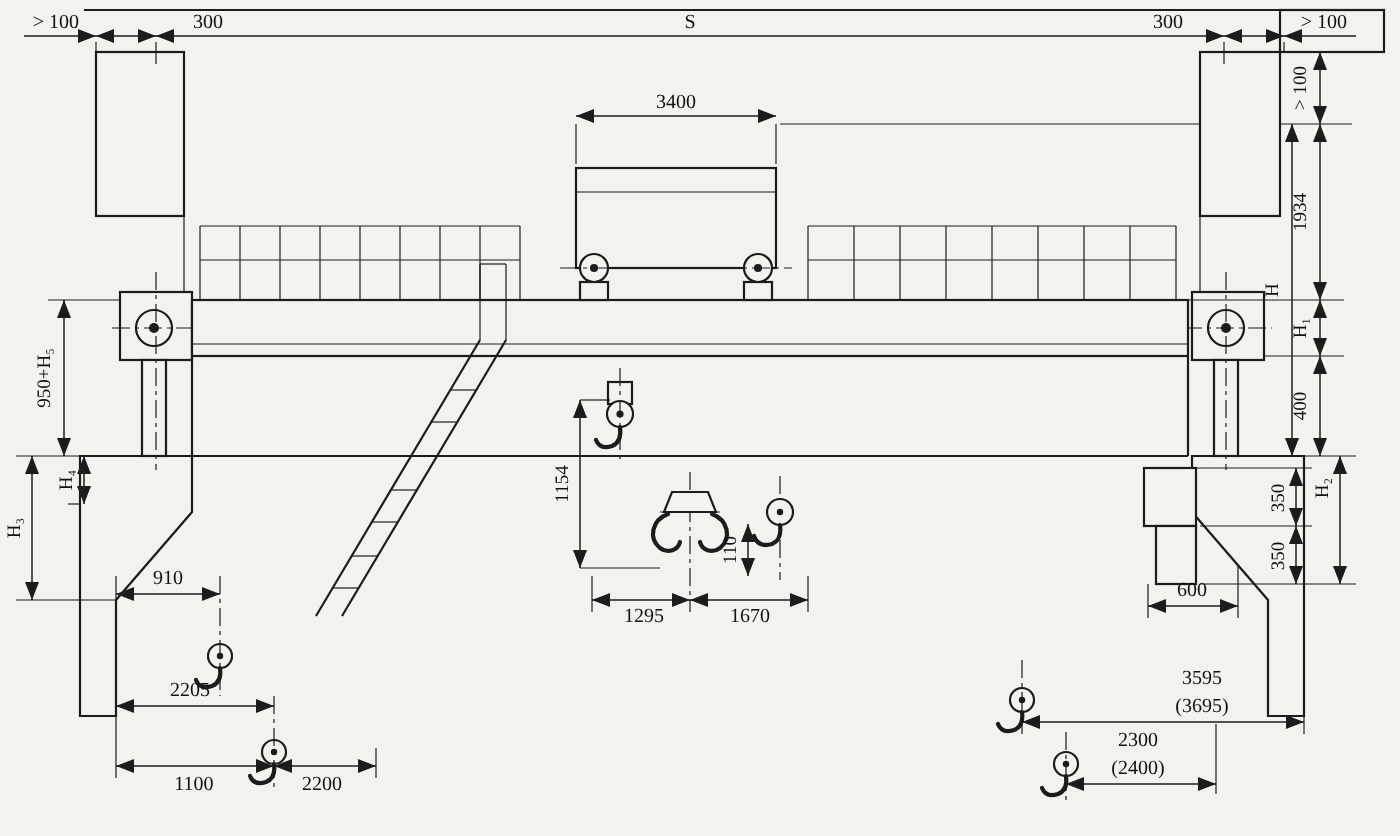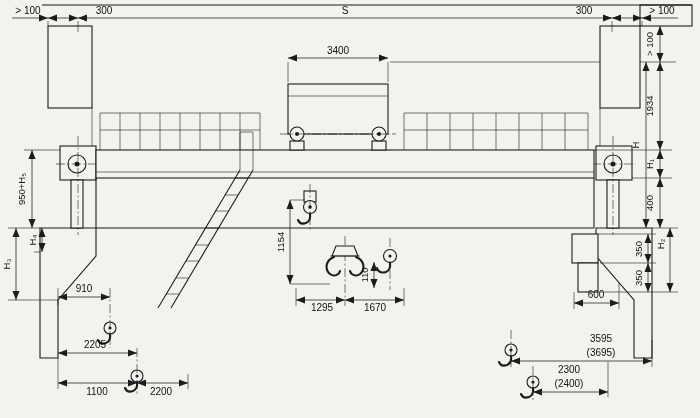--- a/index.html
+++ b/index.html
@@ -1,17 +1,17 @@
 <!DOCTYPE html>
 <html><head>
 <meta charset="utf-8">
 <style>
   html,body{margin:0;padding:0;background:#e8e7e3}
   .stage{width:700px;height:418px;background:#f3f2ee;position:relative;overflow:hidden;
-         font-family:Liberation Sans, sans-serif}
+         font-family:Liberation Serif, serif}
   svg{display:block}
   .ln{stroke:#1c1c1c;stroke-width:1.1;fill:none}
   .tn{stroke:#1c1c1c;stroke-width:.6;fill:none}
   .dm{stroke:#1c1c1c;stroke-width:.75;fill:none}
   .cl{stroke:#1c1c1c;stroke-width:.6;fill:none;stroke-dasharray:9 2.5 2 2.5}
   .sd{fill:#f3f2ee;stroke:#1c1c1c;stroke-width:1.1}
   .hk{stroke:#1c1c1c;stroke-width:2.1;fill:none;stroke-linecap:round}
   text{font-size:10px;fill:#111}
   .vt{font-size:9.5px}
 </style>

